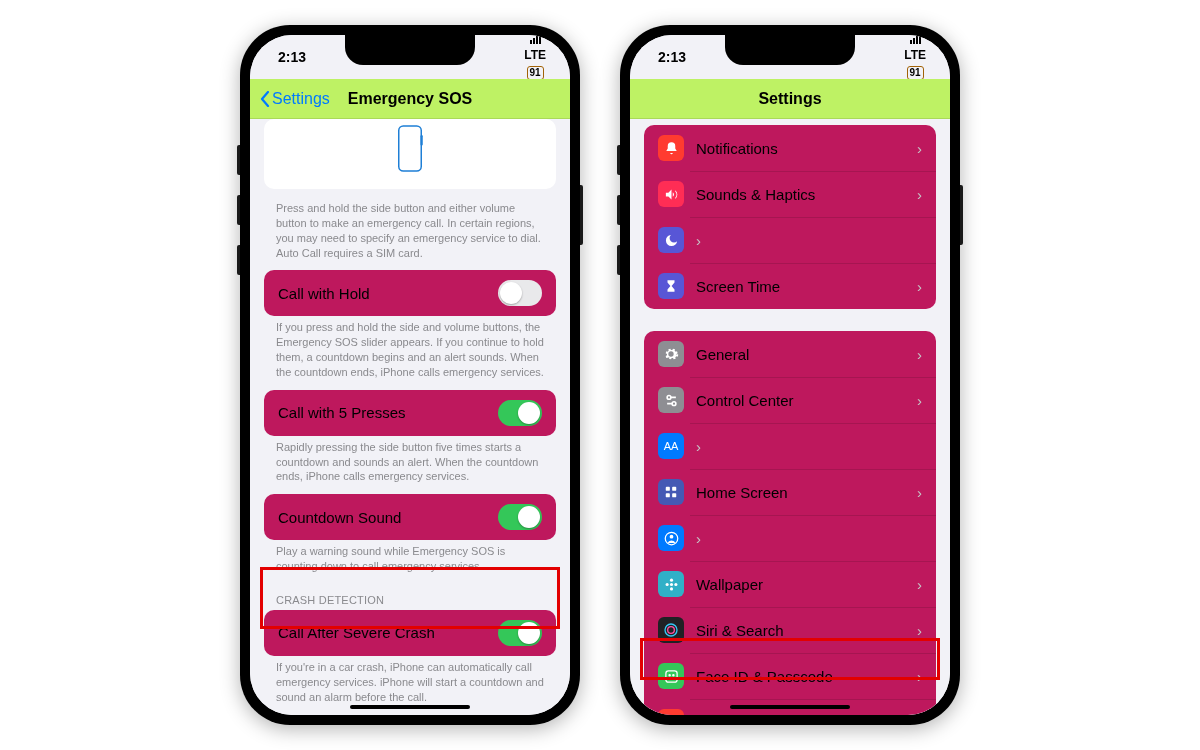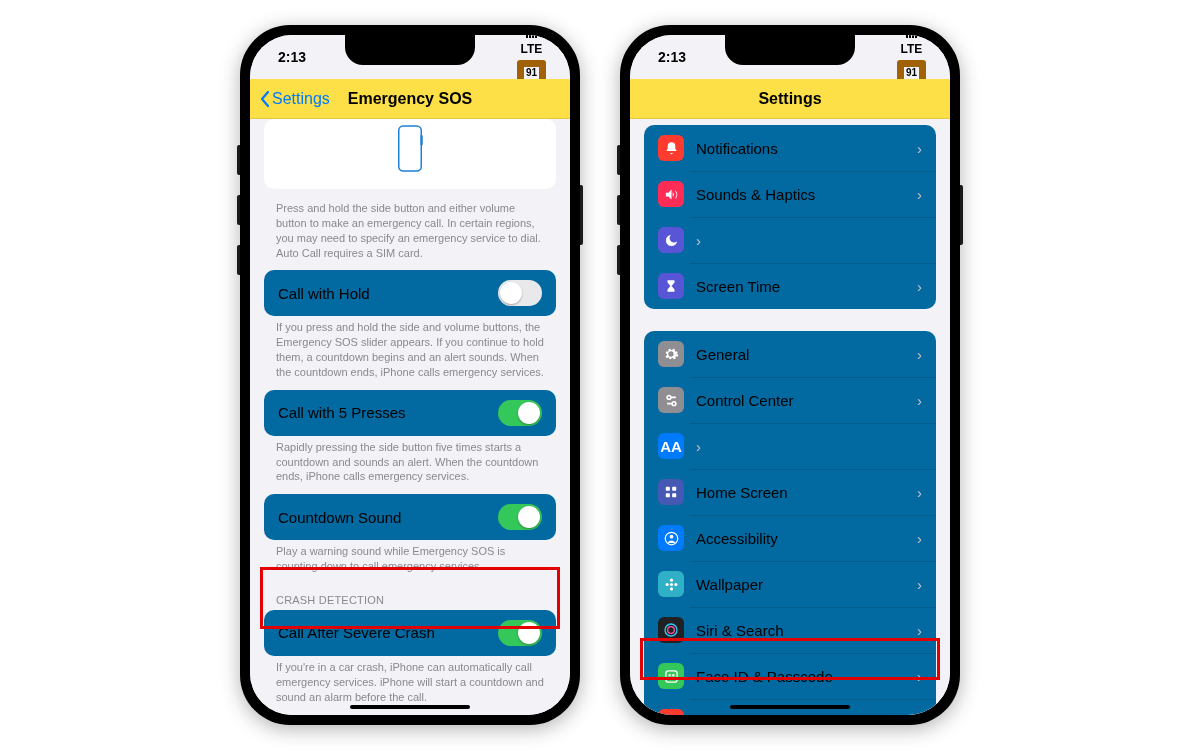--- a/index.html
+++ b/index.html
@@ -64,30 +64,30 @@
     height: 44px;
     display: flex;
     justify-content: space-between;
     align-items: center;
     padding: 0 24px 0 28px;
     font-size: 14px;
     font-weight: 600;
     background: #f2f2f7;
   }
   .statusbar .right { display: flex; align-items: center; gap: 4px; font-size: 12px; flex-direction: column; }
-  .battbox { border:7px solid #a16207; border-radius:3px; padding:0 2px; font-size:10px; line-height:12px; font-weight:700;}
+  .battbox { border:1px solid #a16207; border-radius:3px; padding:0 2px; font-size:10px; line-height:12px; font-weight:700;}
   .signal-bars { display:flex; align-items:flex-end; gap:1px; }
   .signal-bars span { width:2px; background:#000; }
   .signal-bars span:nth-child(1){height:4px;}
   .signal-bars span:nth-child(2){height:6px;}
   .signal-bars span:nth-child(3){height:8px;}
   .signal-bars span:nth-child(4){height:10px;}
   .navbar {
     height: 40px;
-    background: #fde047;
+    background: #bef264;
     display: flex;
     align-items: center;
     position: relative;
     border-bottom: 0.5px solid rgba(0,0,0,0.1);
     text-align: center;
   }
   .back-btn {
     position: absolute;
     left: 10px;
     color: #007aff;
@@ -125,21 +125,21 @@
     line-height: 1.35;
   }
   .section-header {
     font-size: 11px;
     color: #8a8a8e;
     padding: 10px 26px 4px;
     text-transform: uppercase;
     letter-spacing: 0.2px;
   }
   .cell-group {
-    background: #0369a1;
+    background: #be185d;
     margin: 0 14px;
     border-radius: 10px;
     overflow: hidden;
   }
   .cell {
     display: flex;
     align-items: center;
     padding: 10px 14px;
     min-height: 40px;
     position: relative;
@@ -361,21 +361,21 @@
                 <line x1="11" y1="7" x2="19" y2="7"></line>
                 <circle cx="16" cy="17" r="3"></circle>
                 <line x1="5" y1="17" x2="13" y2="17"></line>
               </svg>
             </div>
             <span class="label">Control Center</span>
             <span class="chev">›</span>
           </div>
           <div class="cell">
             <div class="icon-box" style="background: rgb(0, 122, 255);">
-              <span style="color:#fff;font-size:15px;font-weight:700;">AA</span>
+              <span style="color:#fff;font-size:11px;font-weight:400;">AA</span>
             </div>
             <span class="chev">›</span>
           </div>
           <div class="cell">
             <div class="icon-box" style="background: rgb(69, 89, 180);">
               <svg width="14" height="14" viewBox="0 0 24 24" fill="#fff">
                 <rect x="3" y="3" width="7" height="7" rx="1.5"></rect>
                 <rect x="14" y="3" width="7" height="7" rx="1.5"></rect>
                 <rect x="3" y="14" width="7" height="7" rx="1.5"></rect>
                 <rect x="14" y="14" width="7" height="7" rx="1.5"></rect>
@@ -385,21 +385,20 @@
             <span class="chev">›</span>
           </div>
           <div class="cell">
             <div class="icon-box" style="background: rgb(0, 122, 255);">
               <svg width="15" height="15" viewBox="0 0 24 24" fill="#fff">
                 <circle cx="12" cy="12" r="10" fill="none" stroke="#fff" stroke-width="2"></circle>
                 <circle cx="12" cy="9" r="3"></circle>
                 <path d="M6 19c1-3 4-4 6-4s5 1 6 4"></path>
               </svg>
             </div>
-            <span class="label">Accessibility</span>
             <span class="chev">›</span>
           </div>
           <div class="cell">
             <div class="icon-box" style="background: rgb(48, 176, 199);">
               <svg width="15" height="15" viewBox="0 0 24 24" fill="#fff">
                 <circle cx="12" cy="12" r="2.5"></circle>
                 <circle cx="12" cy="5" r="2.5"></circle>
                 <circle cx="12" cy="19" r="2.5"></circle>
                 <circle cx="5" cy="12" r="2.5"></circle>
                 <circle cx="19" cy="12" r="2.5"></circle>

